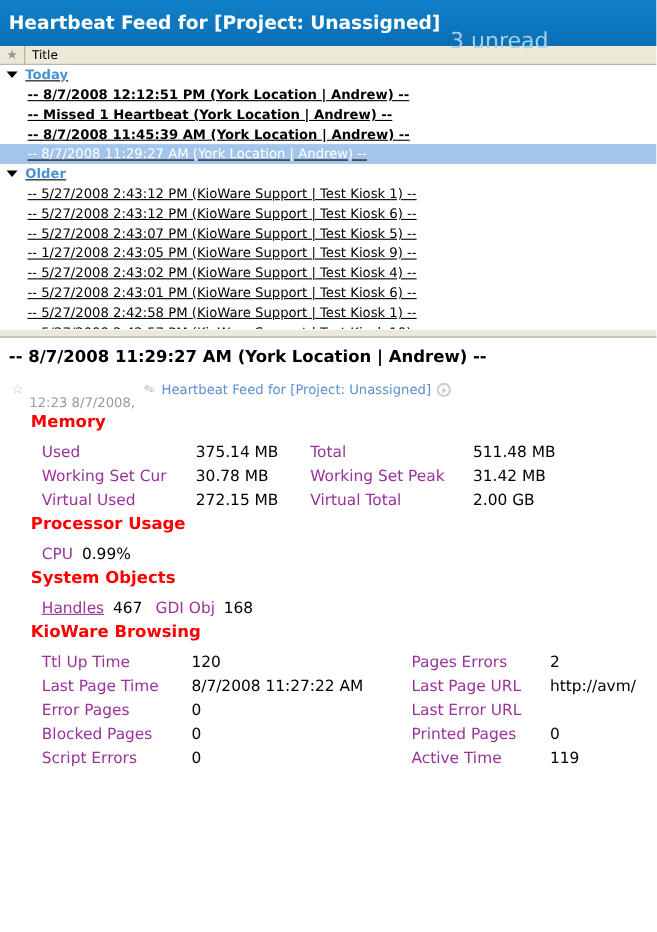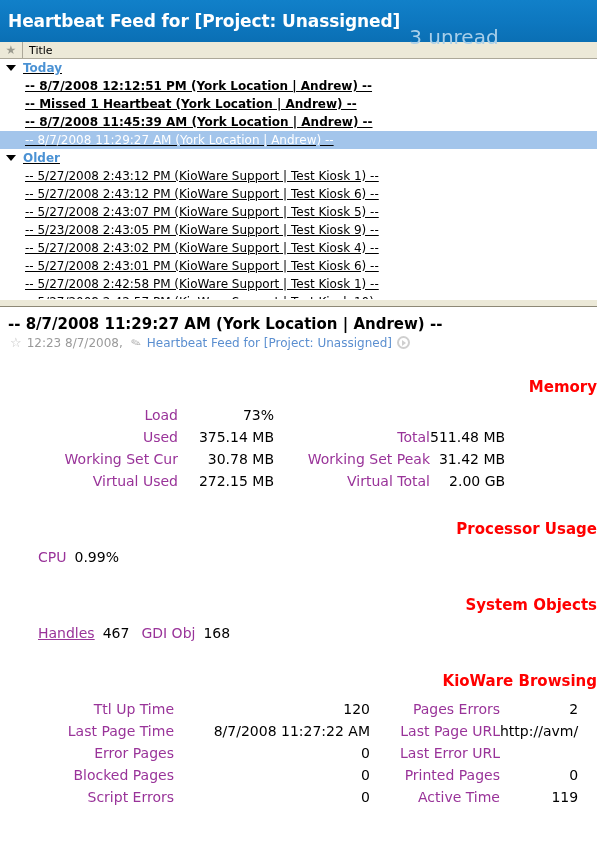--- a/index.html
+++ b/index.html
@@ -143,21 +143,21 @@
   }
   .detail-meta {
     display: flex;
     align-items: center;
     padding: 0 0 0 10px;
     font-size: 12px;
     color: #9a9a9a;
     white-space: nowrap;
   }
   .meta-star { color: #c3c3c3; font-size: 13px; margin-right: 5px; }
-  .meta-date { color: #9a9a9a; margin-right: 4px; }
+  .meta-date { color: #9a9a9a; margin-right: 4px; margin-top: 24px; }
   .meta-pencil {
     color: #b4b4b4; font-size: 12px; margin: 0 6px 0 4px;
     display: inline-block; transform: rotate(-20deg);
   }
   .meta-feed { color: #5b8fd0; }
   .meta-arrow {
     display: inline-block;
     width: 13px; height: 13px;
     margin-left: 5px;
     border-radius: 50%;
@@ -168,21 +168,21 @@
   .meta-arrow::after {
     content: "";
     position: absolute;
     left: 3px; top: 2px;
     border-left: 4px solid #cfcfcf;
     border-top: 3px solid transparent;
     border-bottom: 3px solid transparent;
   }
 
   
-  .section { margin-top: 28px; text-align: right; }
+  .section { margin-top: 1px; }
   .section-title {
     color: #ff0000;
     font-size: 15px;
     font-weight: bold;
     padding-left: 28px;
     margin-bottom: 8px;
   }
   table.kv {
     border-collapse: collapse;
     margin-left: 38px;
@@ -250,21 +250,21 @@
     <div class="item-row unread">-- 8/7/2008 11:45:39 AM (York Location | Andrew) --</div>
     <div class="item-row selected">-- 8/7/2008 11:29:27 AM (York Location | Andrew) --</div>
 
     <div class="group-row">
       <span class="tri"></span>
       <span class="group-label">Older</span>
     </div>
     <div class="item-row read">-- 5/27/2008 2:43:12 PM (KioWare Support | Test Kiosk 1) --</div>
     <div class="item-row read">-- 5/27/2008 2:43:12 PM (KioWare Support | Test Kiosk 6) --</div>
     <div class="item-row read">-- 5/27/2008 2:43:07 PM (KioWare Support | Test Kiosk 5) --</div>
-    <div class="item-row read">-- 5/23/2008 2:43:05 PM (KioWare Support | Test Kiosk 9) --</div>
+    <div class="item-row read">-- 1/27/2008 2:43:05 PM (KioWare Support | Test Kiosk 9) --</div>
     <div class="item-row read">-- 5/27/2008 2:43:02 PM (KioWare Support | Test Kiosk 4) --</div>
     <div class="item-row read">-- 5/27/2008 2:43:01 PM (KioWare Support | Test Kiosk 6) --</div>
     <div class="item-row read">-- 5/27/2008 2:42:58 PM (KioWare Support | Test Kiosk 1) --</div>
     <div class="item-row read">-- 5/27/2008 2:42:57 PM (KioWare Support | Test Kiosk 10) --</div>
   </div>
 
   <div class="splitter"></div>
 
   <div class="detail">
 
@@ -275,26 +275,20 @@
       <span class="meta-date">12:23 8/7/2008,</span>
       <span class="meta-pencil">✎</span>
       <span class="meta-feed">Heartbeat Feed for [Project: Unassigned]</span>
       <span class="meta-arrow"></span>
     </div>
 
     <div class="section">
       <div class="section-title">Memory</div>
       <table class="kv mem">
         <tbody>
-            <tr>
-          <td class="k">Load</td>
-          <td class="v">73%</td>
-          <td class="k2"></td>
-          <td class="v2"></td>
-        </tr>
         <tr>
           <td class="k">Used</td>
           <td class="v">375.14 MB</td>
           <td class="k2">Total</td>
           <td class="v2">511.48 MB</td>
         </tr>
         <tr>
           <td class="k">Working Set Cur</td>
           <td class="v">30.78 MB</td>
           <td class="k2">Working Set Peak</td>

